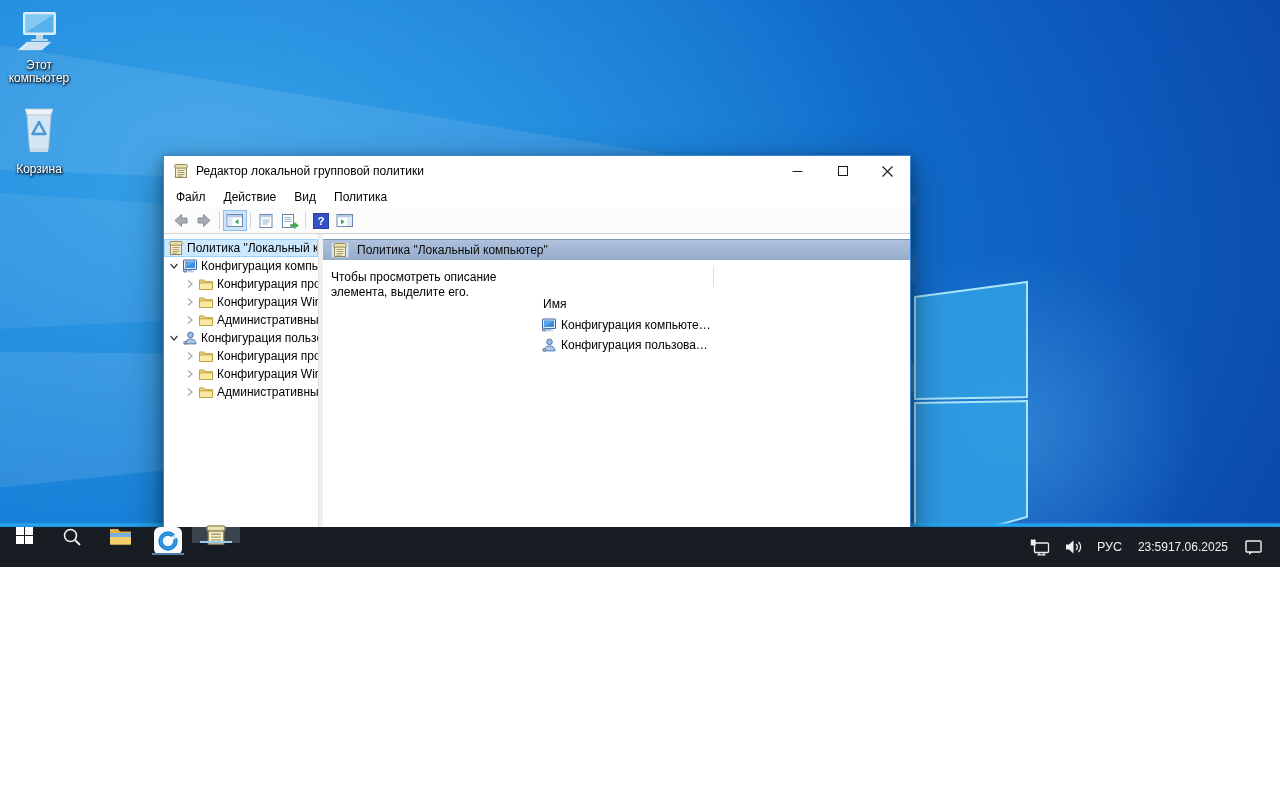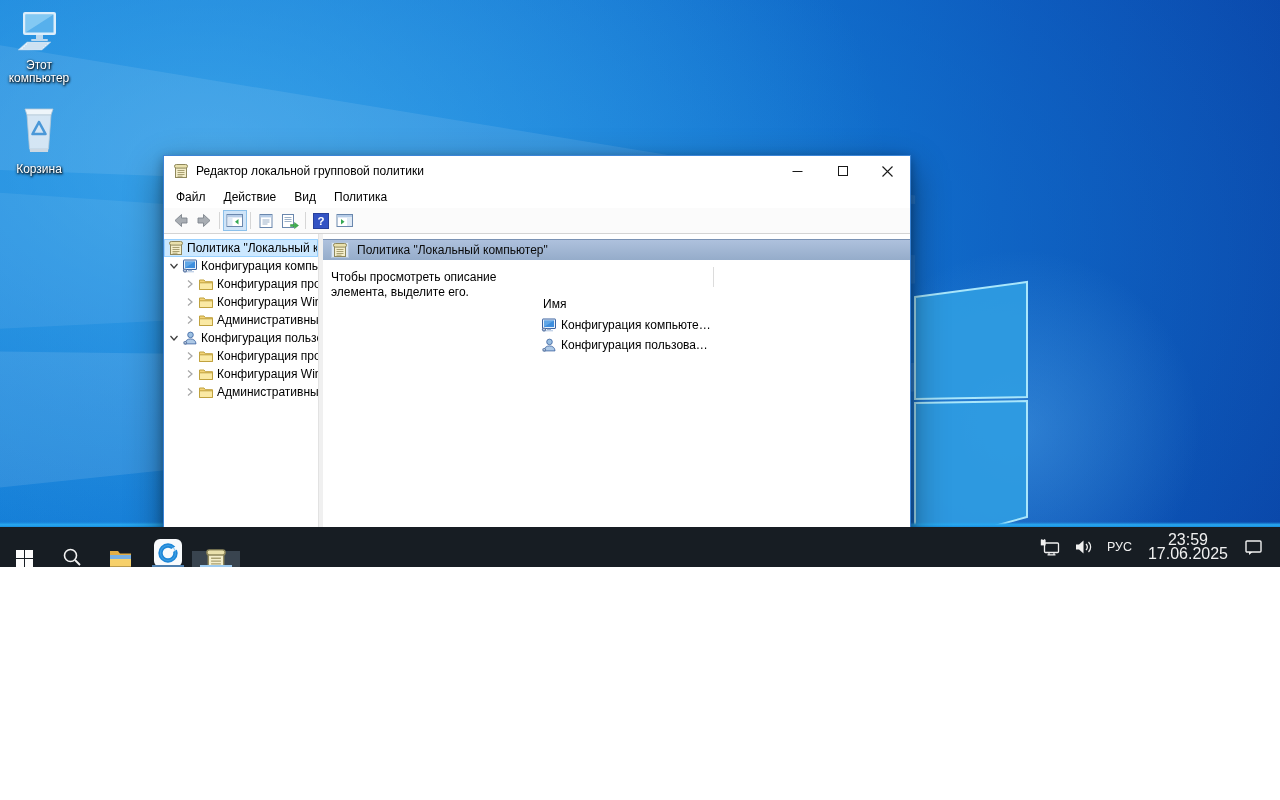--- a/index.html
+++ b/index.html
@@ -96,30 +96,30 @@
       clip-path:polygon(3px 0,calc(100% - 3px) 0,calc(100% - 9px) 100%,9px 100%);}
   .tab-label{position:relative;}
 
   .statusbar{position:absolute;left:0;right:0;bottom:0;height:20px;background:#f0f0f0;
       border-top:1px solid #d9d9d9;}
   .grip{position:absolute;top:3px;bottom:3px;width:1px;background:#d0d0d0;}
   .grip.g1{right:202px;} .grip.g2{right:62px;}
 
   
   #taskbar{position:absolute;left:0;right:0;bottom:0;height:40px;background:#171d23;
-      display:flex;align-items:flex-end;}
+      display:flex;align-items:flex-start;}
   .tb-btn{position:relative;width:48px;display:flex;align-items:center;justify-content:center;}
   .tb-btn.app-active{background:#39444f;}
   .tb-underline{position:absolute;bottom:0;left:8px;right:8px;height:2px;}
   .browser-chip{width:28px;height:28px;background:#f8fafc;border-radius:6px;
       display:flex;align-items:center;justify-content:center;}
   .tray{margin-left:auto;display:flex;align-items:center;padding-right:10px;}
   .tray-item{height:40px;display:flex;align-items:center;justify-content:center;padding:0 7px;
       color:#f0f0f0;font-size:12.5px;}
-  .clock{flex-direction:column;line-height:14px;font-size:16px;text-align:center;padding:0 9px;}
+  .clock{flex-direction:row;line-height:14px;font-size:12px;text-align:center;padding:0 9px;}
 </style>
 </head>
 <body>
 
 <div id="screen">
 
   <div class="beam b1"></div>
   <div class="beam b2"></div>
   <div class="beam b3"></div>
   <div class="logo-glow"></div>

